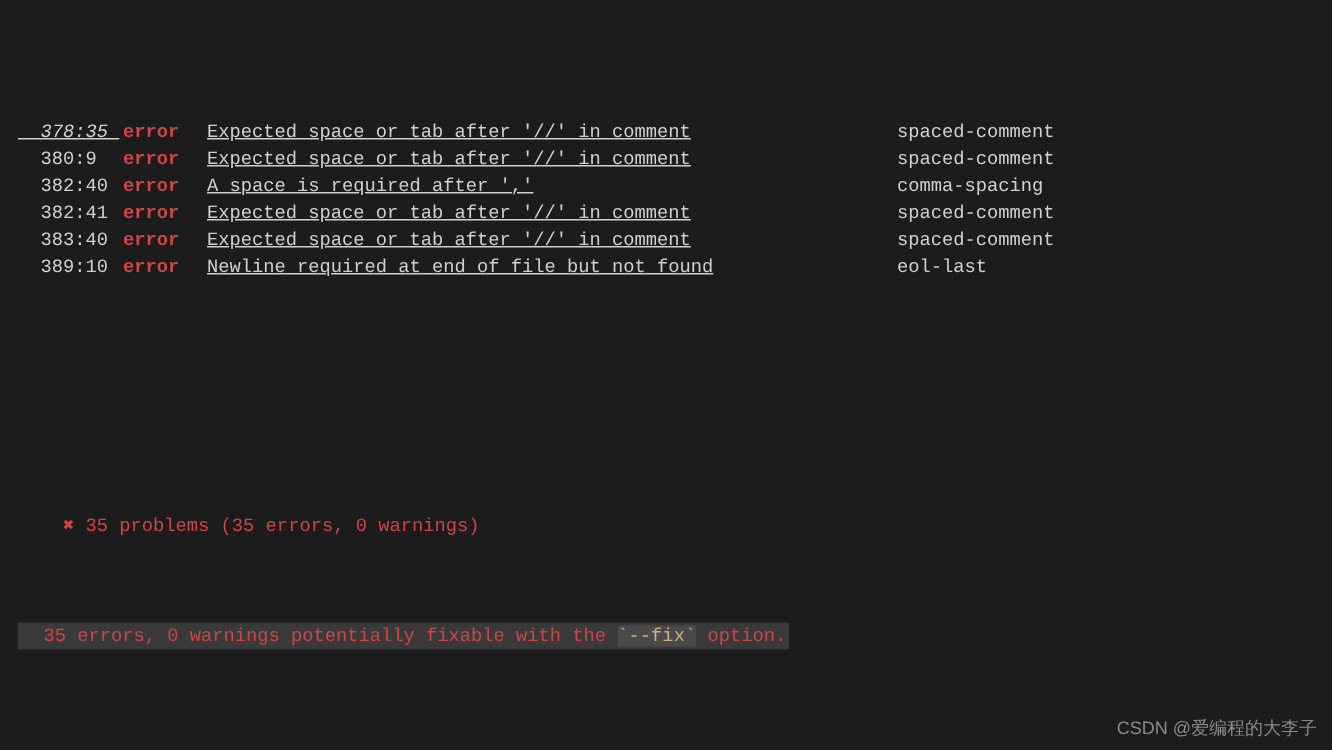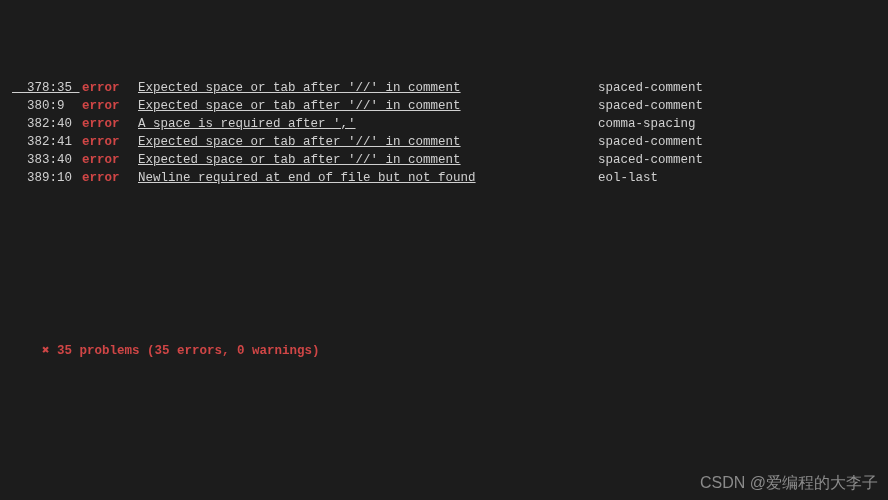--- a/index.html
+++ b/index.html
@@ -7,49 +7,50 @@
     width: 888px; height: 500px;
     background: #1c1c1c;
     font-family: "Consolas", "Menlo", "Courier New", monospace;
     font-size: 12.5px;
     line-height: 1.45;
     color: #d0d0d0;
     overflow: hidden;
   }
   .terminal { padding: 6px 12px; white-space: pre; }
   .loc { color: #d0d0d0; width: 70px; display: inline-block; white-space: pre; }
-  .loc.under { text-decoration: underline; }
+  .loc.under { text-decoration: underline; font-style: italic; }
   .level-err { color: #d04646; width: 56px; display: inline-block; font-weight: bold; }
   .msg { color: #d0d0d0; display: inline-block; width: 460px; text-decoration: underline; }
   .rule { color: #d0d0d0; text-align: center; }
   .x-icon { color: #d04646; font-weight: bold; }
-  .summary-line { color: #d04646; font-weight: bold; }
+  .summary-line { color: #d04646; font-weight: normal; }
   .fixable { background: #3a3a3a; color: #d04646; padding: 0 2px; display: inline-block; }
   .fixable .flag { background: #4a4a4a; color: #d0b080; }
   .watermark {
     position: fixed; right: 10px; bottom: 6px;
-    color: #8a8a8a; font-size: 16px;
+    color: #8a8a8a; font-size: 12px;
     font-family: sans-serif;
   }
   .spacer { height: 10px; }
 </style>
 </head>
 <body>
 
 <div class="terminal">
 
   
   <div id="lint-rows"><div><span class="loc under">  378:35 </span><span class="level-err">error</span><span class="msg">Expected space or tab after '//' in comment</span><span class="rule">spaced-comment</span></div><div><span class="loc">  380:9  </span><span class="level-err">error</span><span class="msg">Expected space or tab after '//' in comment</span><span class="rule">spaced-comment</span></div><div><span class="loc">  382:40 </span><span class="level-err">error</span><span class="msg">A space is required after ','</span><span class="rule">comma-spacing</span></div><div><span class="loc">  382:41 </span><span class="level-err">error</span><span class="msg">Expected space or tab after '//' in comment</span><span class="rule">spaced-comment</span></div><div><span class="loc">  383:40 </span><span class="level-err">error</span><span class="msg">Expected space or tab after '//' in comment</span><span class="rule">spaced-comment</span></div><div><span class="loc">  389:10 </span><span class="level-err">error</span><span class="msg">Newline required at end of file but not found</span><span class="rule">eol-last</span></div></div>
 
   <div class="spacer"></div>
 
   
   <div>
     <span class="x-icon">✖</span> <span class="summary-line">35 problems (35 errors, 0 warnings)</span>
   </div>
+  <div><span class="fixable"><span>  35 errors, 0 warnings potentially fixable with the </span><span class="flag">`--fix`</span><span> option.</span></span></div>
 
   <div class="spacer"></div>
 
   
 
   
   
 
   
 

